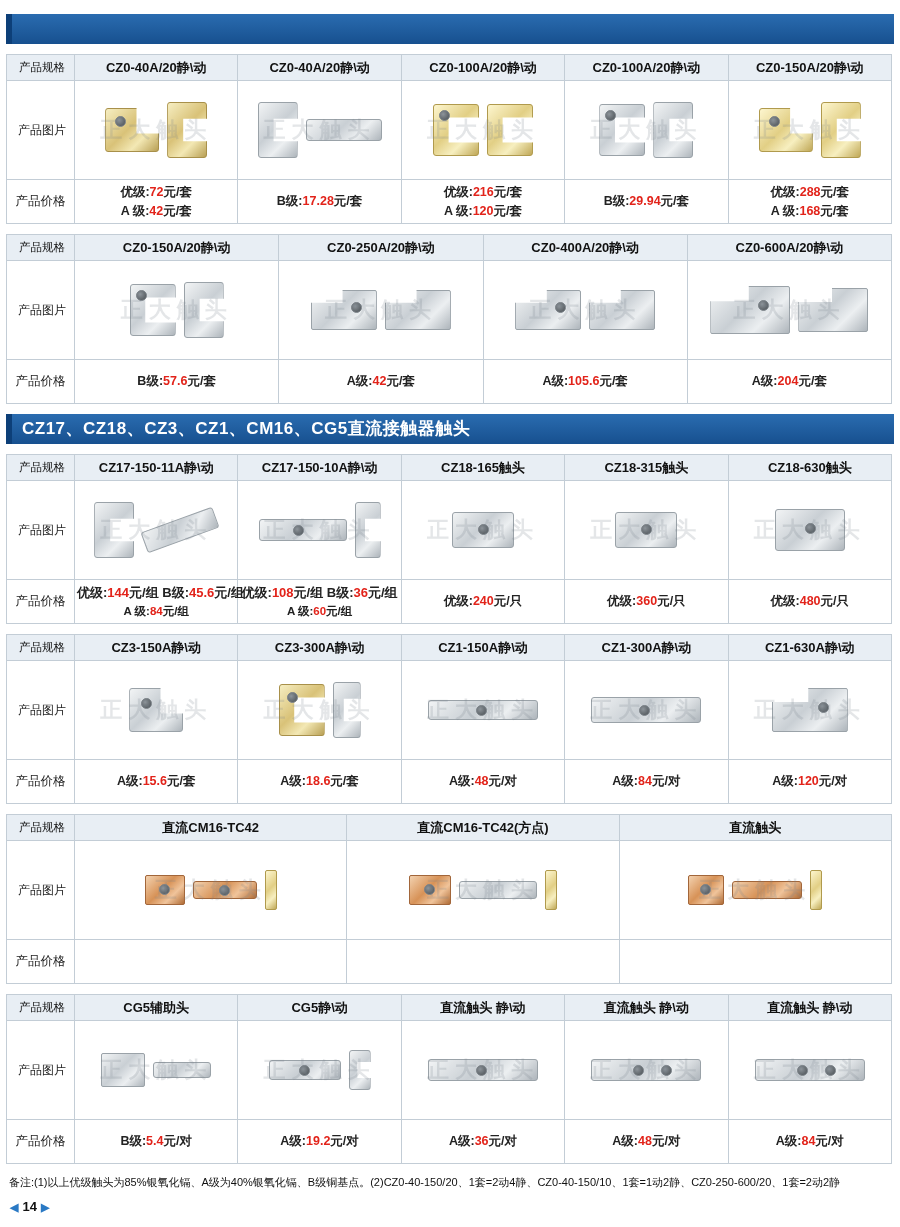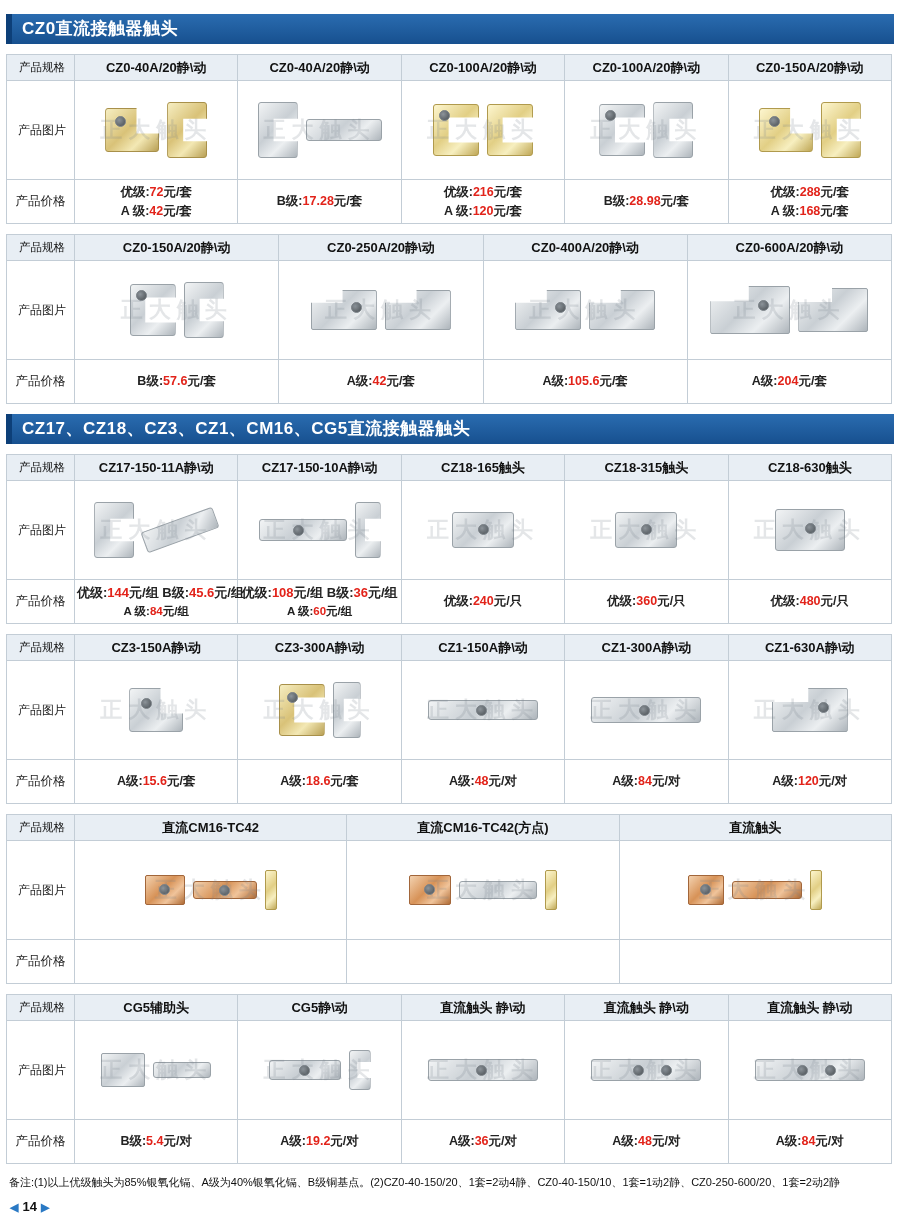--- a/index.html
+++ b/index.html
@@ -226,21 +226,20 @@
   .pagefoot .pgnum { color: #111; font-size: 13px; }
 </style>
 </head>
 <body>
 
 <div class="page">
 
   <div class="section-header">
     <div class="sh-inner">
       <div class="bar-left"></div>
-      <h2>CZ0直流接触器触头</h2>
     </div>
   </div>
 
   <table class="ptable">
     <colgroup>
         <col style="width:68px">
         <col>
         <col>
         <col>
         <col>
@@ -334,21 +333,21 @@
           <div class="price-line"><span>A 级:<span class="red">42</span>元/套</span></div>
         </td>
         <td>
           <div class="price-line"><span>B级:<span class="red">17.28</span>元/套</span></div>
         </td>
         <td>
           <div class="price-line"><span>优级:<span class="red">216</span>元/套</span></div>
           <div class="price-line"><span>A 级:<span class="red">120</span>元/套</span></div>
         </td>
         <td>
-          <div class="price-line"><span>B级:<span class="red">28.98</span>元/套</span></div>
+          <div class="price-line"><span>B级:<span class="red">29.94</span>元/套</span></div>
         </td>
         <td>
           <div class="price-line"><span>优级:<span class="red">288</span>元/套</span></div>
           <div class="price-line"><span>A 级:<span class="red">168</span>元/套</span></div>
         </td>
       </tr>
     </tbody>
   </table>
 
   <table class="ptable">

